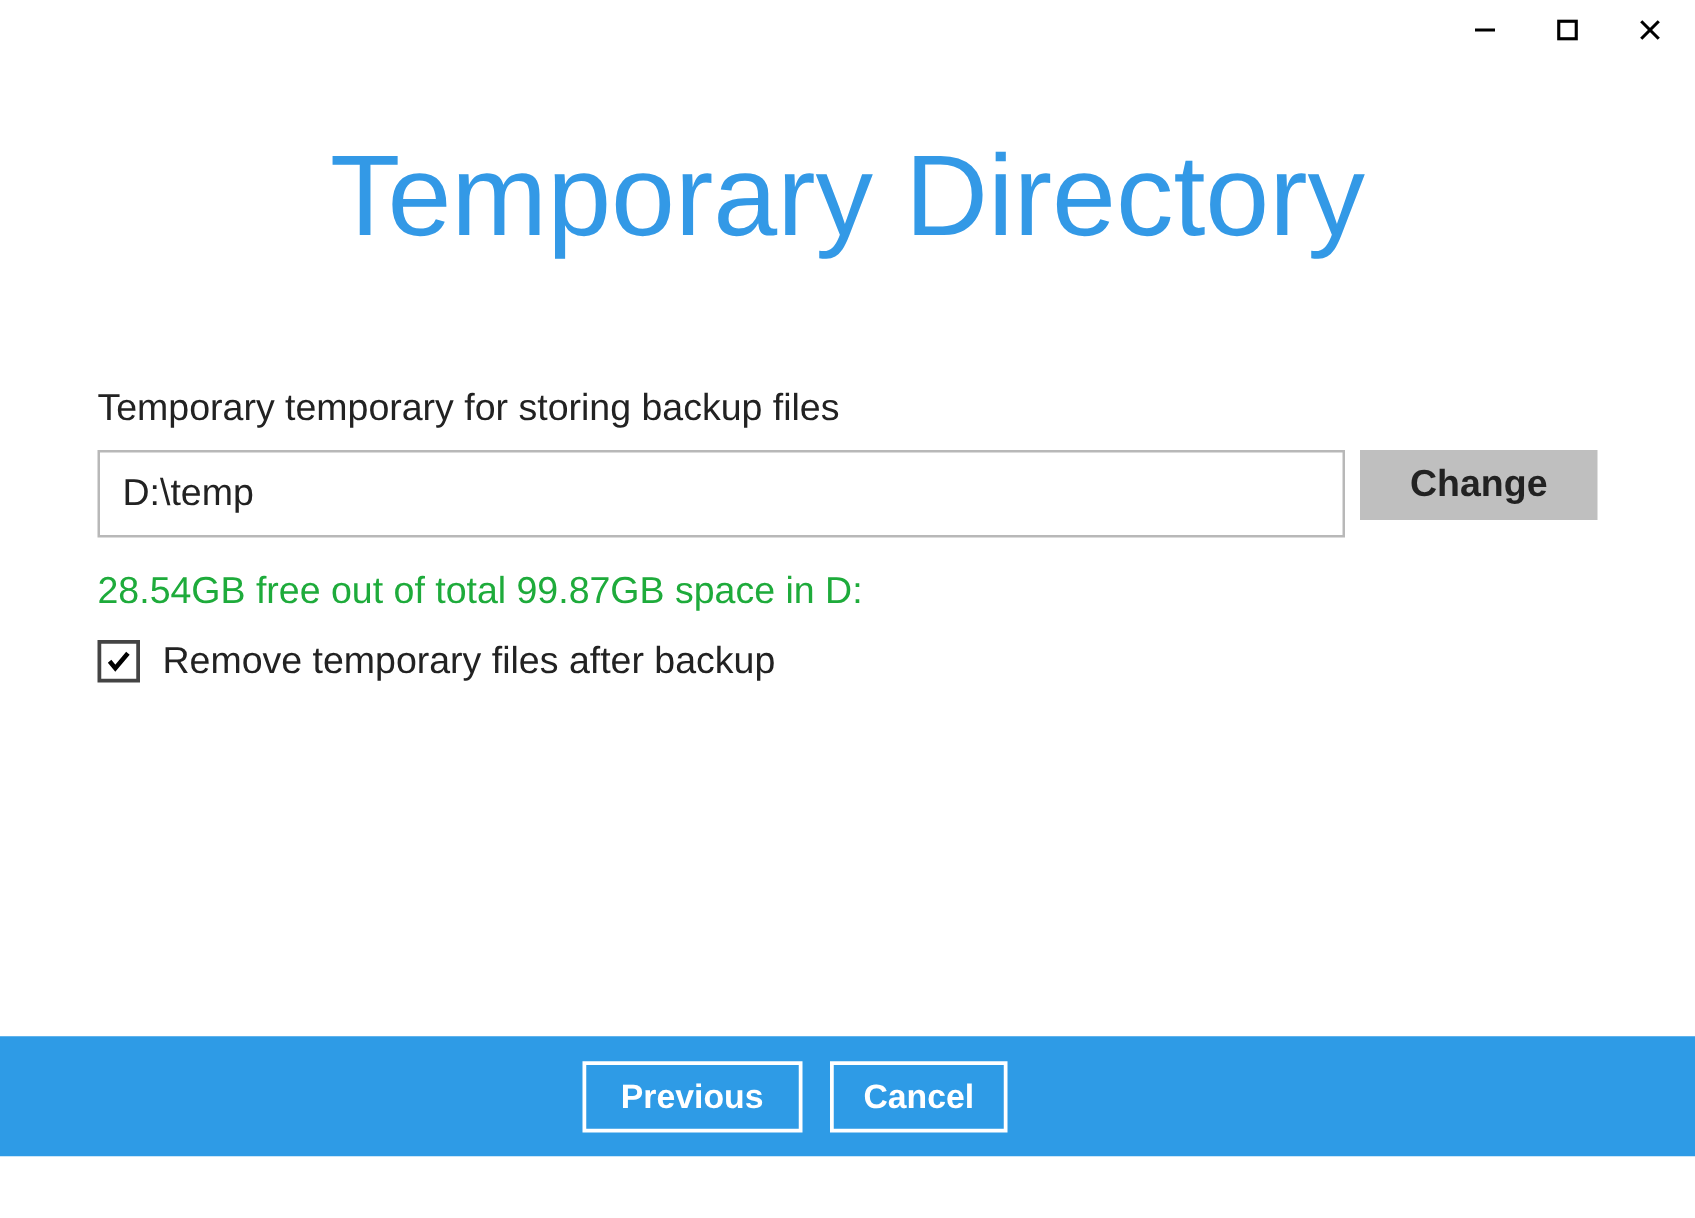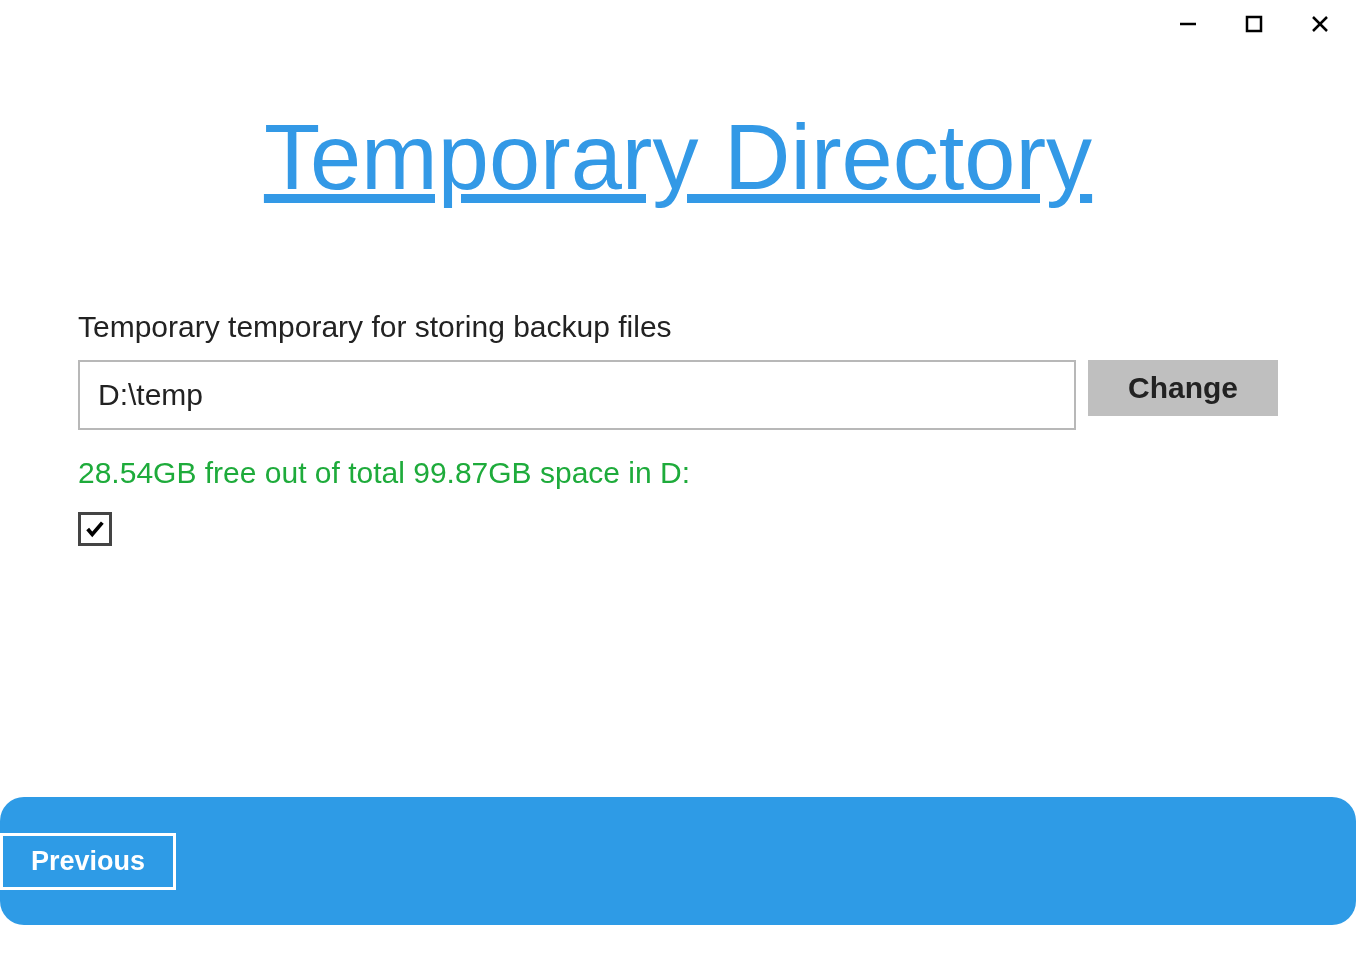--- a/index.html
+++ b/index.html
@@ -35,21 +35,20 @@
       width: 20px;
       height: 20px;
     }
     .page-title {
       text-align: center;
       font-size: 92px;
       font-weight: 300;
       color: #3399e6;
       margin-top: 105px;
       letter-spacing: 0px;
-      text-decoration: underline;
     }
     .content-area {
       padding: 0 78px;
       margin-top: 100px;
     }
     .field-label {
       font-size: 30px;
       color: #222222;
       margin-bottom: 16px;
     }
@@ -107,28 +106,27 @@
     }
     .checkbox-label {
       font-size: 30px;
       color: #222222;
     }
     .footer-bar {
       position: absolute;
       bottom: 49px;
       left: 0;
       right: 0;
-      height: 128px;
+      height: 96px;
       background: #2e9be6;
       display: flex;
       align-items: center;
-      justify-content: space-between;
+      justify-content: center;
       padding: 0 84px 0 0;
       gap: 22px;
-      border-radius: 24px;
     }
     .footer-button {
       background: transparent;
       border: 3px solid #ffffff;
       color: #ffffff;
       font-size: 27px;
       font-weight: 600;
       padding: 10px 24px;
       cursor: pointer;
       font-family: inherit;
@@ -171,18 +169,20 @@
   </div>
 
   <div class="free-space-text">28.54GB free out of total 99.87GB space in D:</div>
 
   <div class="checkbox-row">
     <div class="checkbox-box">
       <svg viewBox="0 0 24 24">
           <path d="M4 12 L9 18 L20 5" fill="none" stroke="#000" stroke-width="4"></path>
         </svg>
     </div>
+    <span class="checkbox-label">Remove temporary files after backup</span>
   </div>
 </div>
 
 <div class="footer-bar">
   <button class="footer-button wide">Previous</button>
+  <button class="footer-button">Cancel</button>
 </div>
 
 </body></html>

